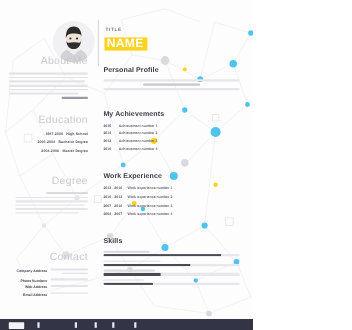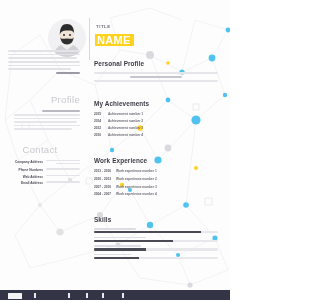--- a/index.html
+++ b/index.html
@@ -183,45 +183,63 @@
       <div class="kicker">TITLE</div>
       <div class="name-row">
         <span class="name-hl yellow">NAME</span>
       </div>
     </div>
   </div>
 
   <div class="left">
 
     <div class="l-sec">
+      <div class="l-head">About Me</div>
       <div class="l-body">
         <div class="tline s1"></div>
         <div class="tline s2"></div>
         <div class="tline s3"></div>
         <div class="tline s4"></div>
         <div class="tline s2"></div>
         <div class="tline s5"></div>
         <div class="tline sig"></div>
       </div>
     </div>
 
+    <div class="l-sec" style="margin-top:14px;">
+      <div class="l-head">Education</div>
+      <div>
+        <div class="edu-row">
+          <span class="edu-year">1997-2000</span>
+          <span class="edu-name">High School</span>
+        </div>
+        <div class="edu-row">
+          <span class="edu-year">2000-2004</span>
+          <span class="edu-name">Bachelor Degree</span>
+        </div>
+        <div class="edu-row">
+          <span class="edu-year">2004-2006</span>
+          <span class="edu-name">Master Degree</span>
+        </div>
+      </div>
+    </div>
 
     <div class="l-sec" style="margin-top:20px;">
-      <div class="l-head">Profile</div>
+      <div class="l-head">Degree</div>
       <div class="hob-lines">
         <div class="hob-title"></div>
         <div class="tline s1"></div>
         <div class="tline s2"></div>
         <div class="tline s3"></div>
         <div class="tline s1"></div>
         <div class="tline s5"></div>
       </div>
     </div>
 
-    <div class="l-sec" style="margin-top:14px;text-align:center;">
+    <div class="l-sec" style="margin-top:34px;">
       <div class="l-head">Contact</div>
       <div>
         <div class="c-row">
           <span class="c-label">Company Address</span>
           <span class="c-val">
             <span class="tline" style="width:100%;display:block;"></span>
             <span class="tline" style="width:72%;display:block;margin-left:28%;"></span>
           </span>
         </div>
         <div class="c-row">

